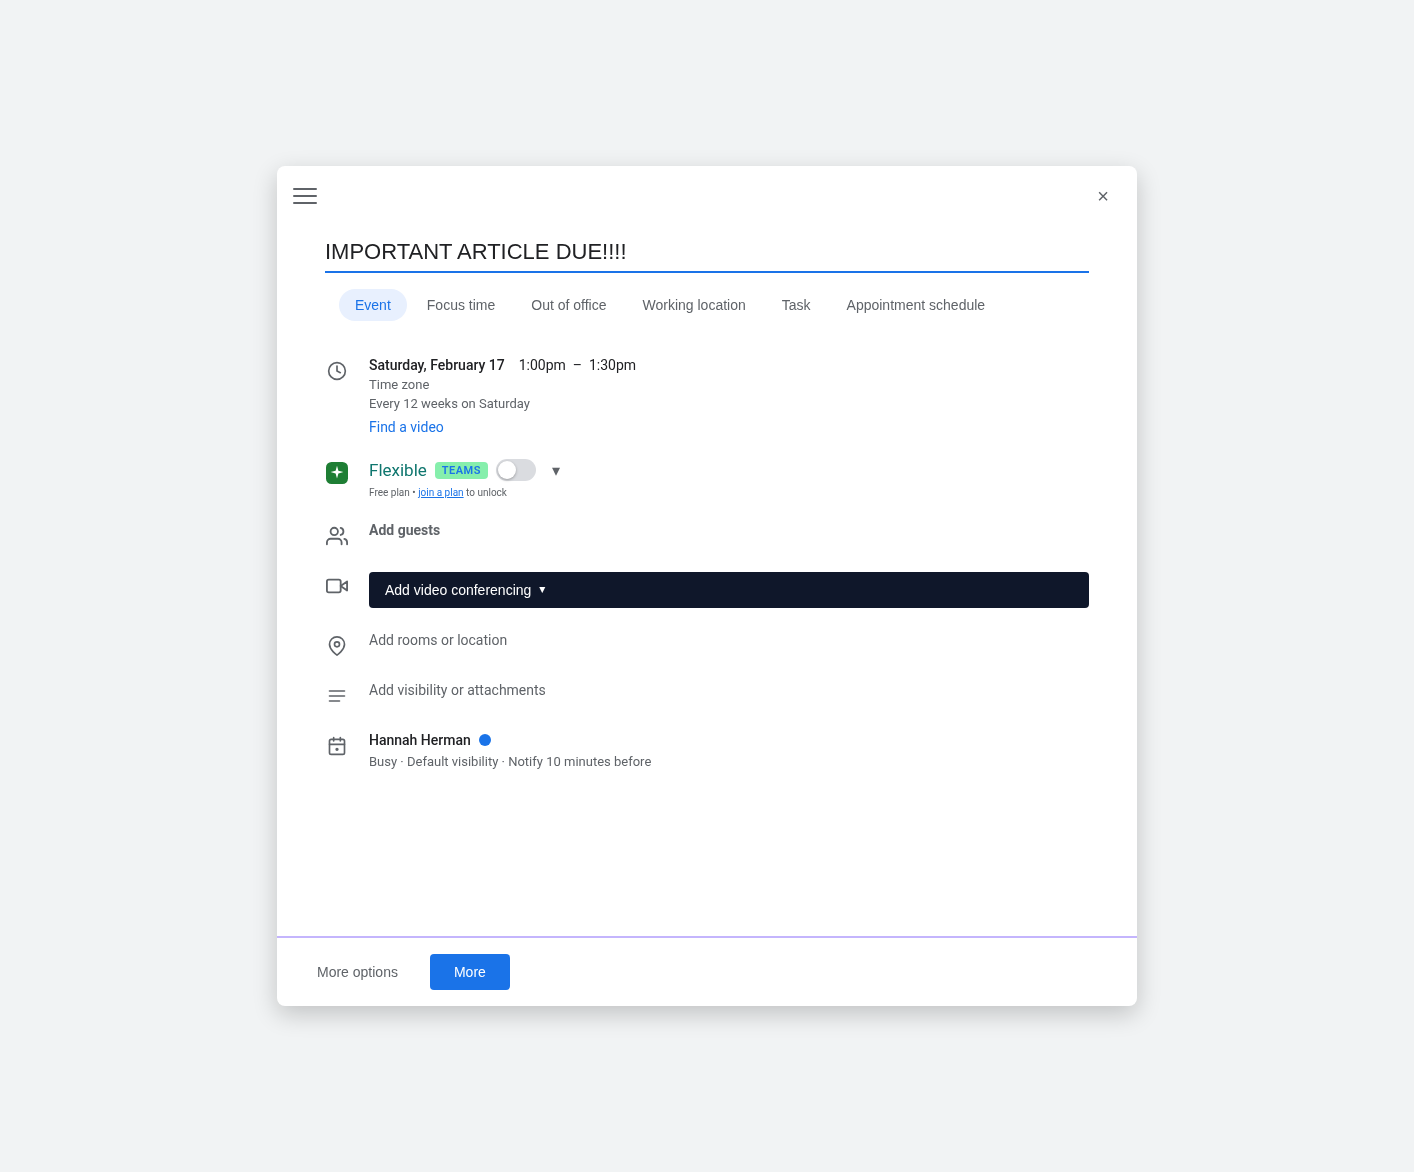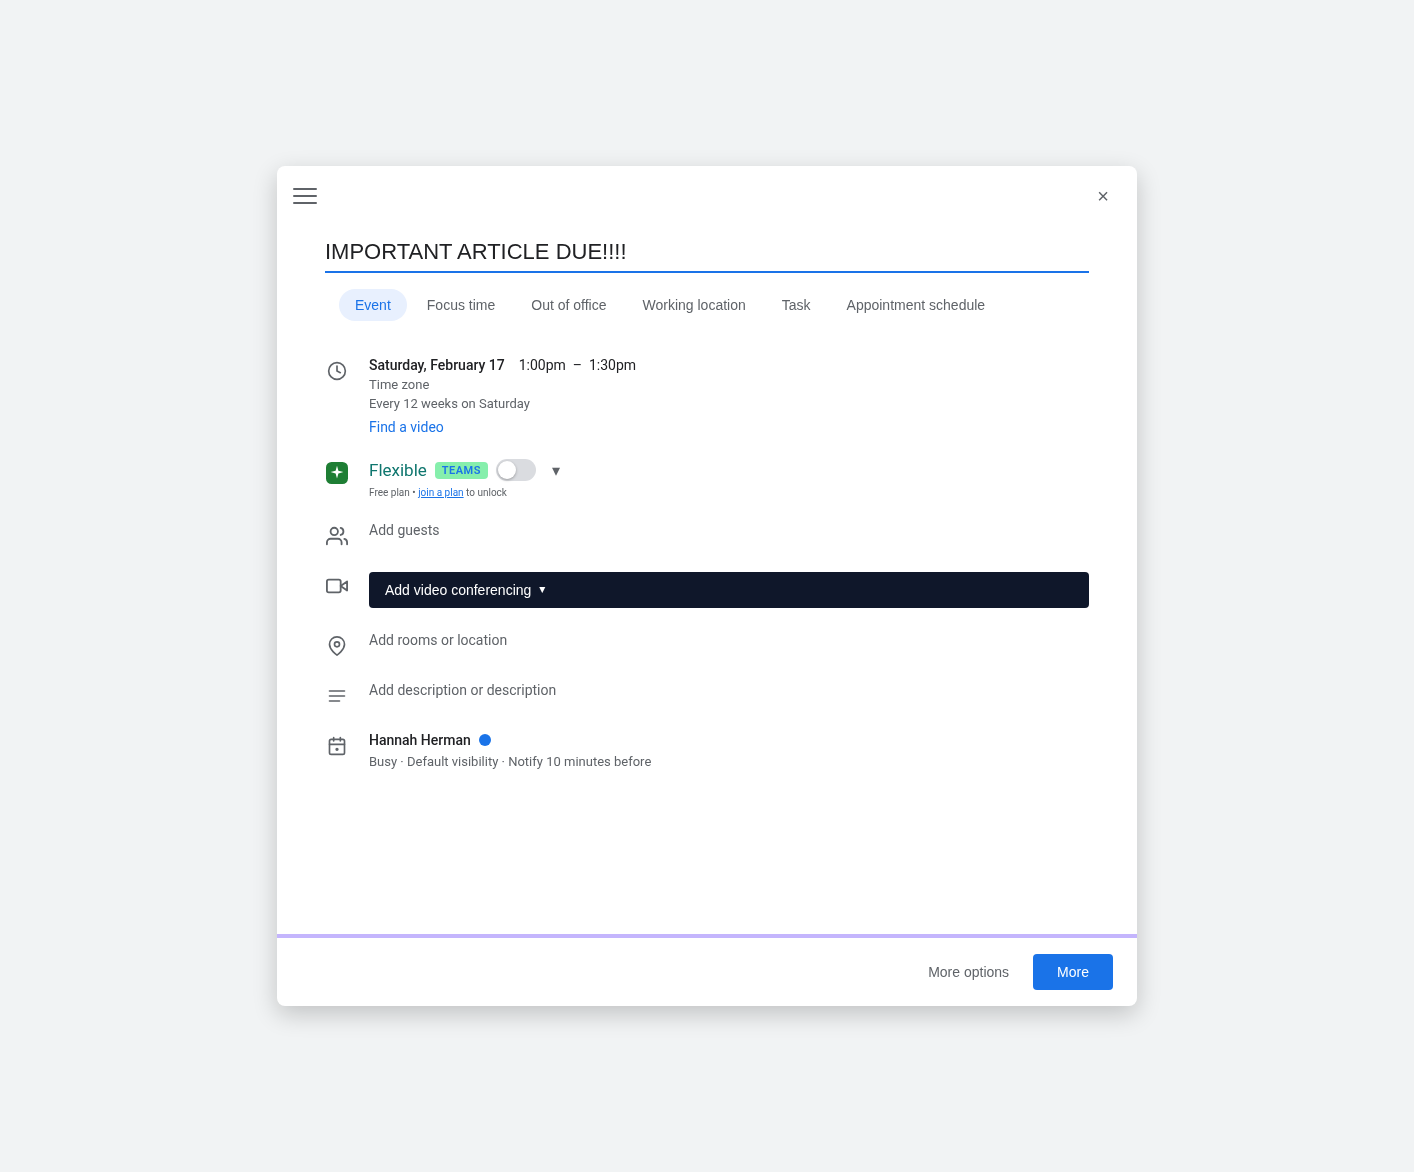--- a/index.html
+++ b/index.html
@@ -193,20 +193,21 @@
       margin-top: 2px;
     }
     .free-plan-text a {
       color: #1a73e8;
       text-decoration: underline;
       cursor: pointer;
     }
     .add-guests-text {
       font-size: 14px;
       color: #5f6368;
+      font-weight: bold;
     }
     .video-btn {
       background: #0f172a;
       color: #fff;
       border: none;
       border-radius: 4px;
       padding: 10px 16px;
       font-size: 14px;
       font-weight: 500;
       cursor: pointer;
@@ -241,24 +242,23 @@
       flex-shrink: 0;
     }
     .calendar-sub {
       font-size: 13px;
       color: #5f6368;
       margin-top: 2px;
     }
     .footer {
       display: flex;
       align-items: center;
-      justify-content: flex-end;
       padding: 16px 24px;
-      gap: 8px;
-      border-top: 4px solid #c4b5fd;
+      gap: 16px;
+      border-top: 2px solid #c4b5fd;
     }
     .more-options-btn {
       background: none;
       border: none;
       color: #5f6368;
       font-size: 14px;
       cursor: pointer;
       padding: 10px 16px;
       border-radius: 4px;
     }
@@ -395,21 +395,21 @@
 
     <div class="row">
       <div class="row-icon">
         <svg width="20" height="20" viewBox="0 0 24 24" fill="none" stroke="#5f6368" stroke-width="2" stroke-linecap="round" stroke-linejoin="round">
           <line x1="3" y1="6" x2="21" y2="6"></line>
           <line x1="3" y1="12" x2="21" y2="12"></line>
           <line x1="3" y1="18" x2="15" y2="18"></line>
         </svg>
       </div>
       <div class="row-content">
-        <span class="desc-text">Add description or description</span>
+        <span class="desc-text">Add visibility or attachments</span>
       </div>
     </div>
 
     <div class="row">
       <div class="row-icon">
         <svg width="20" height="20" viewBox="0 0 24 24" fill="none" stroke="#5f6368" stroke-width="2" stroke-linecap="round" stroke-linejoin="round">
           <rect x="3" y="4" width="18" height="18" rx="2" ry="2"></rect>
           <line x1="16" y1="2" x2="16" y2="6"></line>
           <line x1="8" y1="2" x2="8" y2="6"></line>
           <line x1="3" y1="10" x2="21" y2="10"></line>

